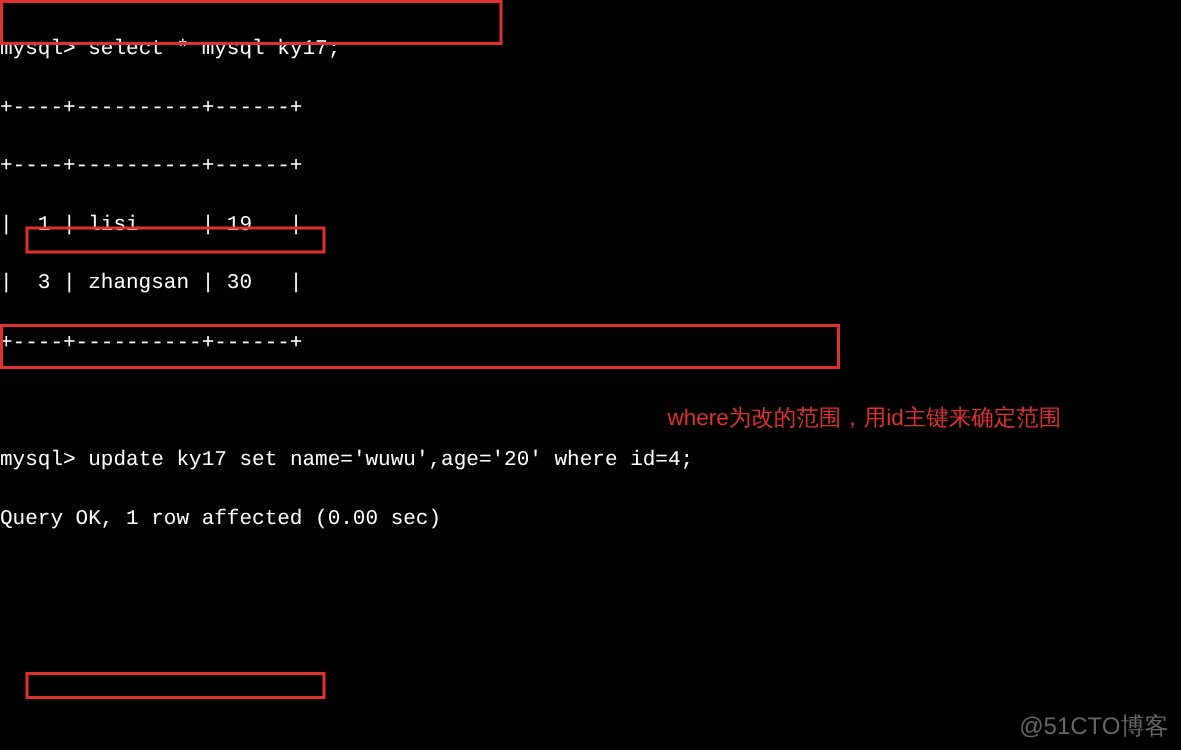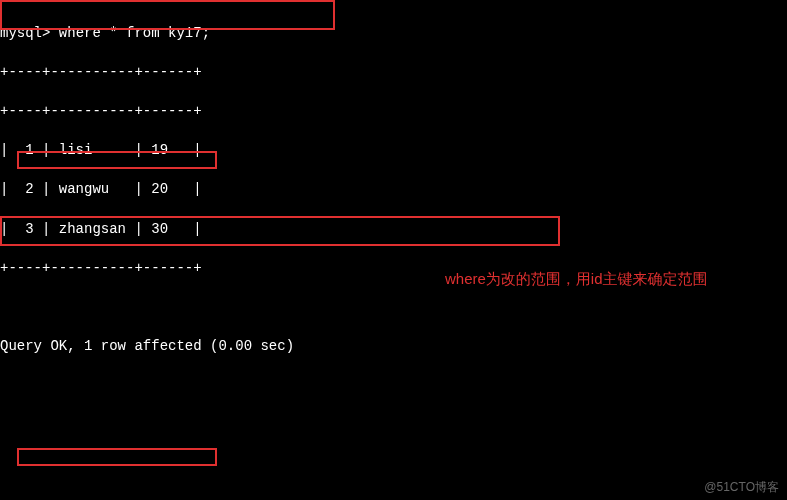--- a/index.html
+++ b/index.html
@@ -28,35 +28,35 @@
       font-family: Arial, 'Microsoft YaHei', sans-serif;
       font-size: 15px;
       text-align: right;
     }
     .watermark {
       position: absolute;
       right: 8px;
       bottom: 4px;
       color: #666;
       font-family: Arial, sans-serif;
-      font-size: 12px;
+      font-size: 16px;
     }
   </style>
 </head>
 <body>
 
 <div class="term">
-<span class="line"><span>mysql&gt;</span> <span>where * from ky17;</span></span>
+<span class="line"><span>mysql&gt;</span> <span>select * mysql ky17;</span></span>
 <span class="line">+----+----------+------+</span>
 <span class="line">+----+----------+------+</span>
 <span class="line">|  1 | lisi     | 19   |</span>
-<span class="line">|  2 | wangwu   | 20   |</span>
 <span class="line">|  3 | zhangsan | 30   |</span>
 <span class="line">+----+----------+------+</span>
 <span class="line"> </span>
+<span class="line"><span>mysql&gt;</span> <span>update ky17 set name='wuwu',age='20' where id=4;</span></span>
 <span class="line">Query OK, 1 row affected (0.00 sec)</span>
 
 
 
 
 
 
 
 
 

